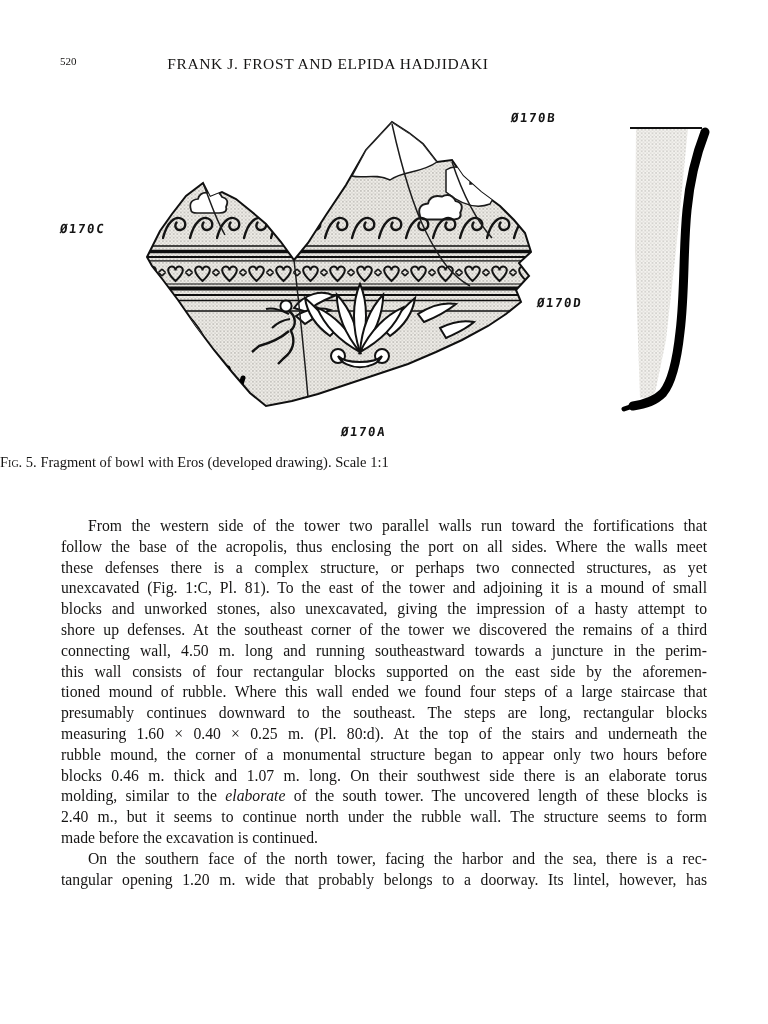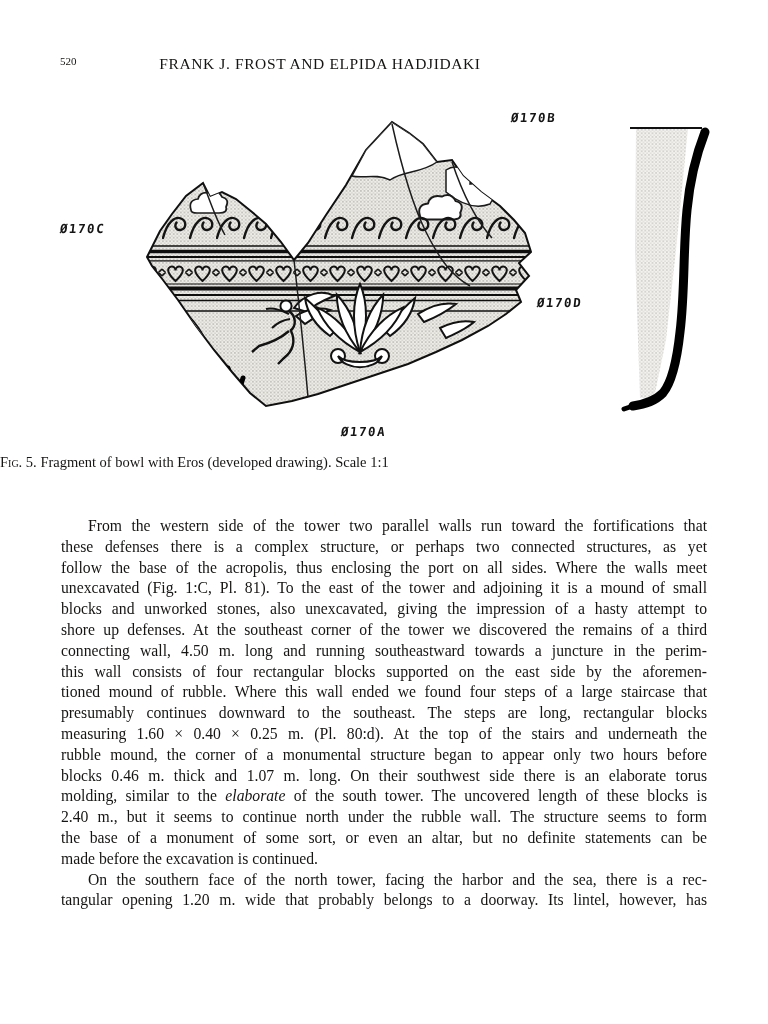--- a/index.html
+++ b/index.html
@@ -4,21 +4,21 @@
 <style>
   html,body { margin:0; padding:0; }
   body {
     width:768px; height:1024px; position:relative;
     background:#ffffff; overflow:hidden;
     font-family:"Liberation Serif", serif; color:#161514;
   }
   
   .page-number { position:absolute; left:60px; top:55px; font-size:11px; }
   .running-head {
-    position:absolute; left:0; top:55px; width:640px; text-align:center;
+    position:absolute; left:8px; top:55px; width:640px; text-align:center;
     font-size:15.5px; letter-spacing:0.6px;
   }
   
   .figure-svg { position:absolute; left:0; top:100px; }
   .fig-label {
     position:absolute; font-family:"DejaVu Sans Mono", monospace;
     font-size:12.5px; font-weight:bold; letter-spacing:1.5px; color:#151515;
     transform:skewX(-6deg);
   }
   .lbl-b { left:511px; top:110px; }
@@ -162,34 +162,33 @@
 <div class="fig-label lbl-b">Ø170B</div>
 <div class="fig-label lbl-c">Ø170C</div>
 <div class="fig-label lbl-d">Ø170D</div>
 <div class="fig-label lbl-a">Ø170A</div>
 
 <div class="figure-caption"><span class="smallcaps">Fig. 5.</span><span> Fragment of bowl with Eros (developed drawing). Scale 1:1</span></div>
 
 <div class="body-text">
     <div>
       <div class="line indent">From the western side of the tower two parallel walls run toward the fortifications that</div>
+      <div class="line">follow the base of the acropolis, thus enclosing the port on all sides. Where the walls meet</div>
       <div class="line">these defenses there is a complex structure, or perhaps two connected structures, as yet</div>
-      <div class="line">follow the base of the acropolis, thus enclosing the port on all sides. Where the walls meet</div>
       <div class="line">unexcavated (Fig. 1:C, Pl. 81). To the east of the tower and adjoining it is a mound of small</div>
       <div class="line">blocks and unworked stones, also unexcavated, giving the impression of a hasty attempt to</div>
       <div class="line">shore up defenses. At the southeast corner of the tower we discovered the remains of a third</div>
       <div class="line">connecting wall, 4.50 m. long and running southeastward towards a juncture in the perim-</div>
       <div class="line">this wall consists of four rectangular blocks supported on the east side by the aforemen-</div>
       <div class="line">tioned mound of rubble. Where this wall ended we found four steps of a large staircase that</div>
       <div class="line">presumably continues downward to the southeast. The steps are long, rectangular blocks</div>
       <div class="line">measuring 1.60 × 0.40 × 0.25 m. (Pl. 80:d). At the top of the stairs and underneath the</div>
       <div class="line">rubble mound, the corner of a monumental structure began to appear only two hours before</div>
       <div class="line">blocks 0.46 m. thick and 1.07 m. long. On their southwest side there is an elaborate torus</div>
       <div class="line">molding, similar to the <i>elaborate</i> of the south tower. The uncovered length of these blocks is</div>
       <div class="line">2.40 m., but it seems to continue north under the rubble wall. The structure seems to form</div>
-      <div class="line">the base of a monument of some sort, or even an altar, but no definite statements can be</div>
       <div class="line last-left">made before the excavation is continued.</div>
     </div>
     <div>
       <div class="line indent">On the southern face of the north tower, facing the harbor and the sea, there is a rec-</div>
       <div class="line">tangular opening 1.20 m. wide that probably belongs to a doorway. Its lintel, however, has</div>
     </div>
   </div>
 
 </body></html>

